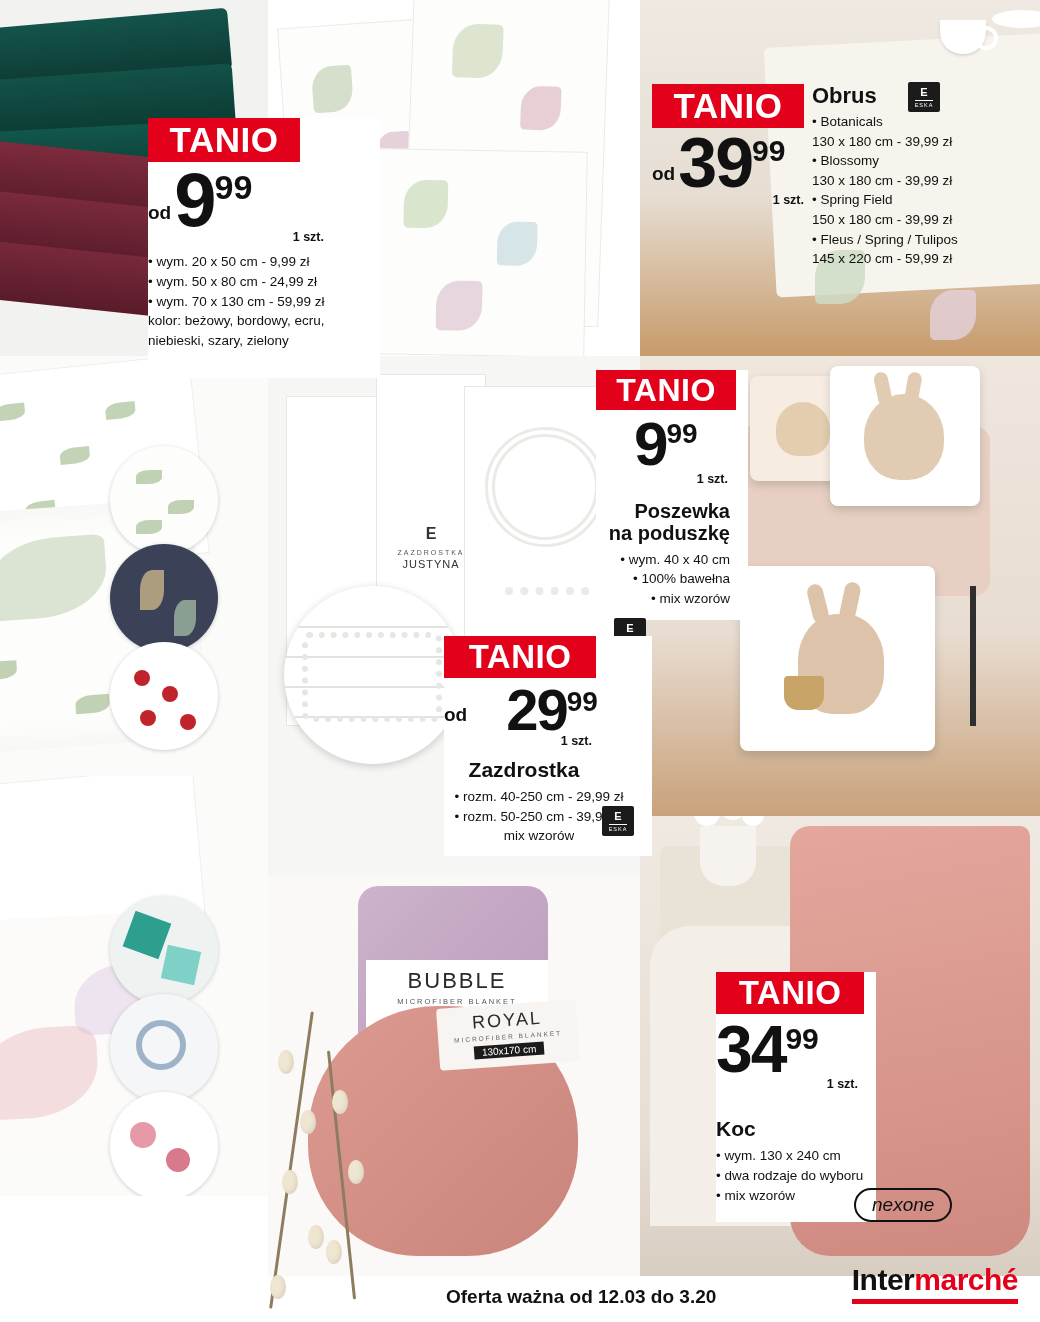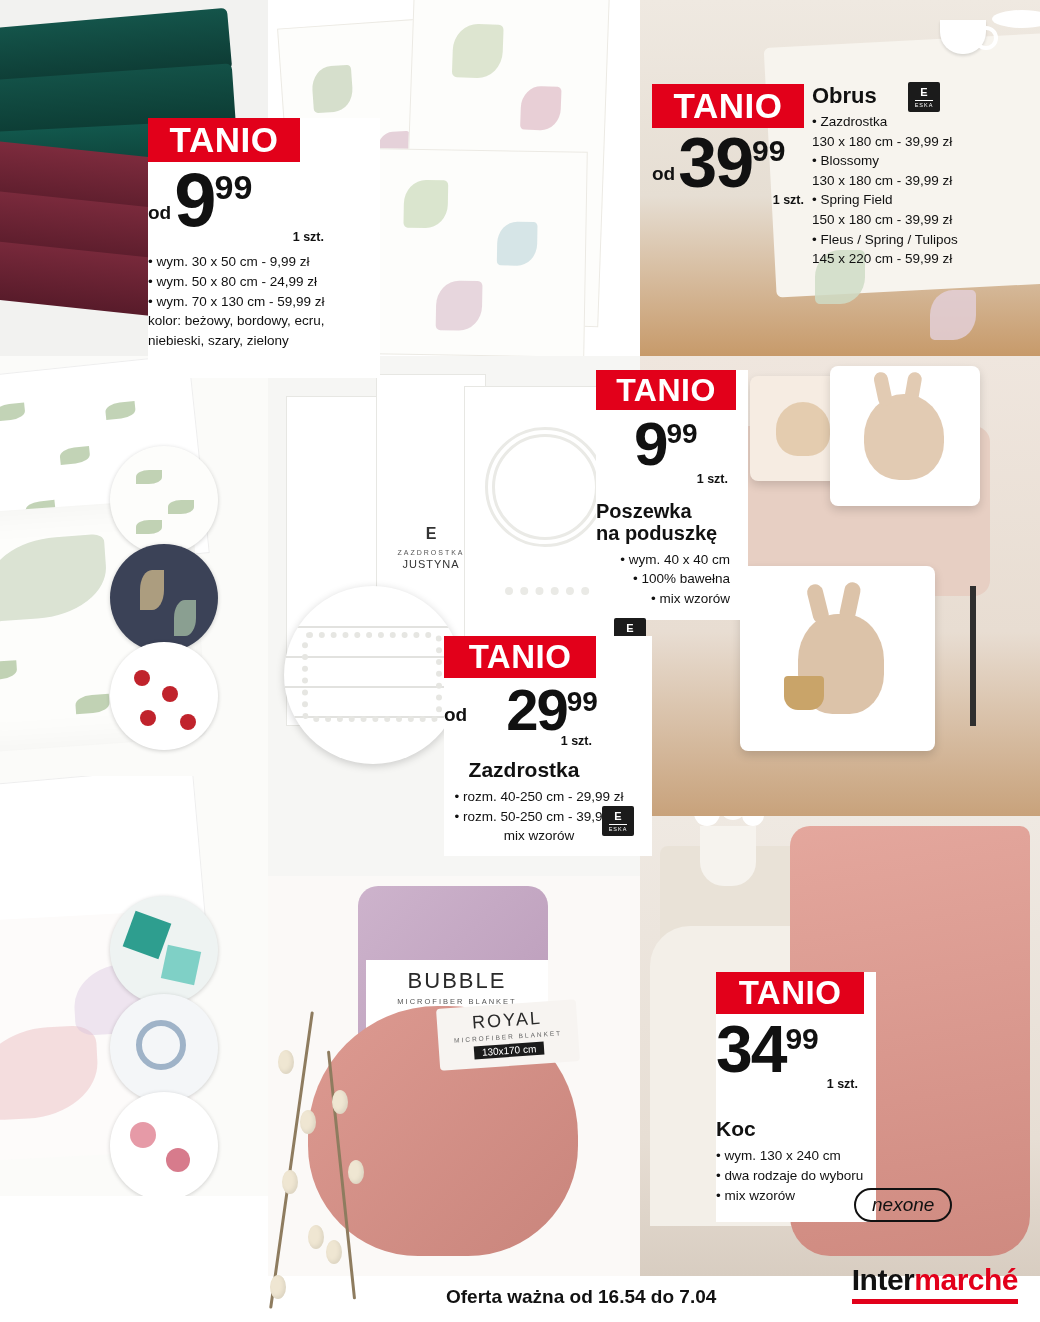--- a/index.html
+++ b/index.html
@@ -299,42 +299,42 @@
 
   <div class="tanio-block" style="left:148px;top:118px;width:232px;height:260px;">
     <div class="tanio-tag" style="width:152px;height:44px;font-size:35px;line-height:44px;">TANIO</div>
     <div class="price-row" style="margin-top:4px;">
       <div class="od">od</div>
       <div class="big" style="font-size:76px;">9</div>
       <div class="cents" style="font-size:34px;">99</div>
     </div>
     <div class="szt" style="width:176px;margin-top:-4px;">1 szt.</div>
     <div class="bullets" style="margin-top:8px;">
-      <div>• wym. 30 x 50 cm - 9,99 zł</div>
+      <div>• wym. 20 x 50 cm - 9,99 zł</div>
       <div>• wym. 50 x 80 cm - 24,99 zł</div>
       <div>• wym. 70 x 130 cm - 59,99 zł</div>
       <div>kolor: beżowy, bordowy, ecru,</div>
       <div>niebieski, szary, zielony</div>
     </div>
   </div>
 
   <div class="tanio-block" style="left:652px;top:84px;width:160px;height:150px;background:transparent;">
     <div class="tanio-tag" style="width:152px;height:44px;font-size:35px;line-height:44px;">TANIO</div>
     <div class="price-row" style="margin-top:4px;">
       <div class="od">od</div>
       <div class="big" style="font-size:70px;">39</div>
       <div class="cents" style="font-size:30px;">99</div>
     </div>
     <div class="szt" style="width:152px;margin-top:-2px;">1 szt.</div>
   </div>
 
   <div style="position:absolute;left:812px;top:84px;width:224px;">
     <div class="prod-title" style="font-size:22px;">Obrus</div>
     <div class="bullets" style="margin-top:4px;">
-      <div>• Zazdrostka</div>
+      <div>• Botanicals</div>
       <div>130 x 180 cm - 39,99 zł</div>
       <div>• Blossomy</div>
       <div>130 x 180 cm - 39,99 zł</div>
       <div>• Spring Field</div>
       <div>150 x 180 cm - 39,99 zł</div>
       <div>• Fleus / Spring / Tulipos</div>
       <div>145 x 220 cm - 59,99 zł</div>
     </div>
   </div>
 
@@ -343,21 +343,21 @@
     <div class="n">ESKA</div>
   </div>
 
   <div class="tanio-block" style="left:596px;top:370px;width:152px;height:250px;">
     <div class="tanio-tag" style="width:140px;height:40px;font-size:32px;line-height:40px;">TANIO</div>
     <div class="price-row" style="margin-top:6px;padding-left:38px;">
       <div class="big" style="font-size:62px;">9</div>
       <div class="cents" style="font-size:28px;">99</div>
     </div>
     <div class="szt" style="width:132px;margin-top:0;">1 szt.</div>
-    <div class="prod-title" style="font-size:20px;margin-top:14px;text-align:left;width:134px;">
+    <div class="prod-title" style="font-size:20px;margin-top:14px;text-align:right;width:134px;">
       <div>Poszewka</div>
       <div>na poduszkę</div>
     </div>
     <div class="bullets" style="margin-top:6px;text-align:right;width:134px;">
       <div>• wym. 40 x 40 cm</div>
       <div>• 100% bawełna</div>
       <div>• mix wzorów</div>
     </div>
   </div>
 
@@ -399,21 +399,21 @@
       <div>• wym. 130 x 240 cm</div>
       <div>• dwa rodzaje do wyboru</div>
       <div>• mix wzorów</div>
     </div>
   </div>
 
   <div style="position:absolute;left:854px;top:1188px;">
     <span class="nexone">nexone</span>
   </div>
 
-  <div class="footer-note" style="left:446px;top:1286px;">Oferta ważna od 16.54 do 7.04</div>
+  <div class="footer-note" style="left:446px;top:1286px;">Oferta ważna od 12.03 do 3.20</div>
 
   <div class="brand">
     <div class="brand-main">
       <span>Inter</span><span class="red">marché</span>
     </div>
     <div class="brand-bar"></div>
   </div>
 
 </div>
 

